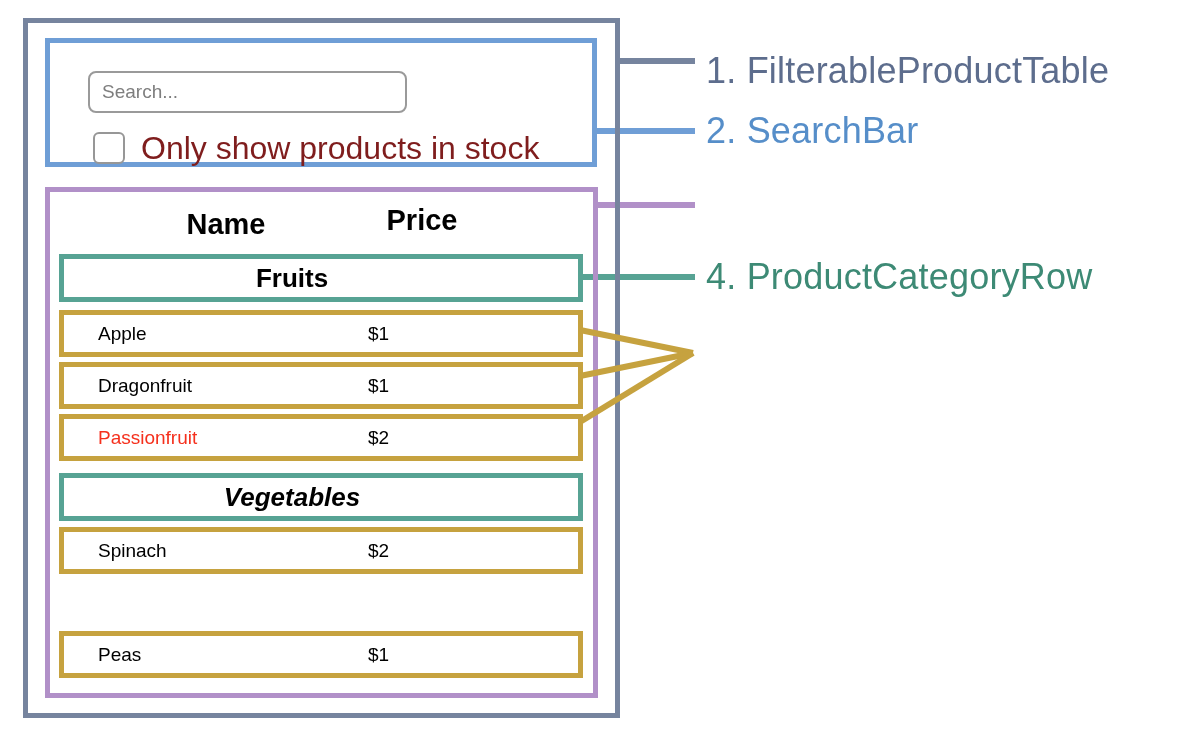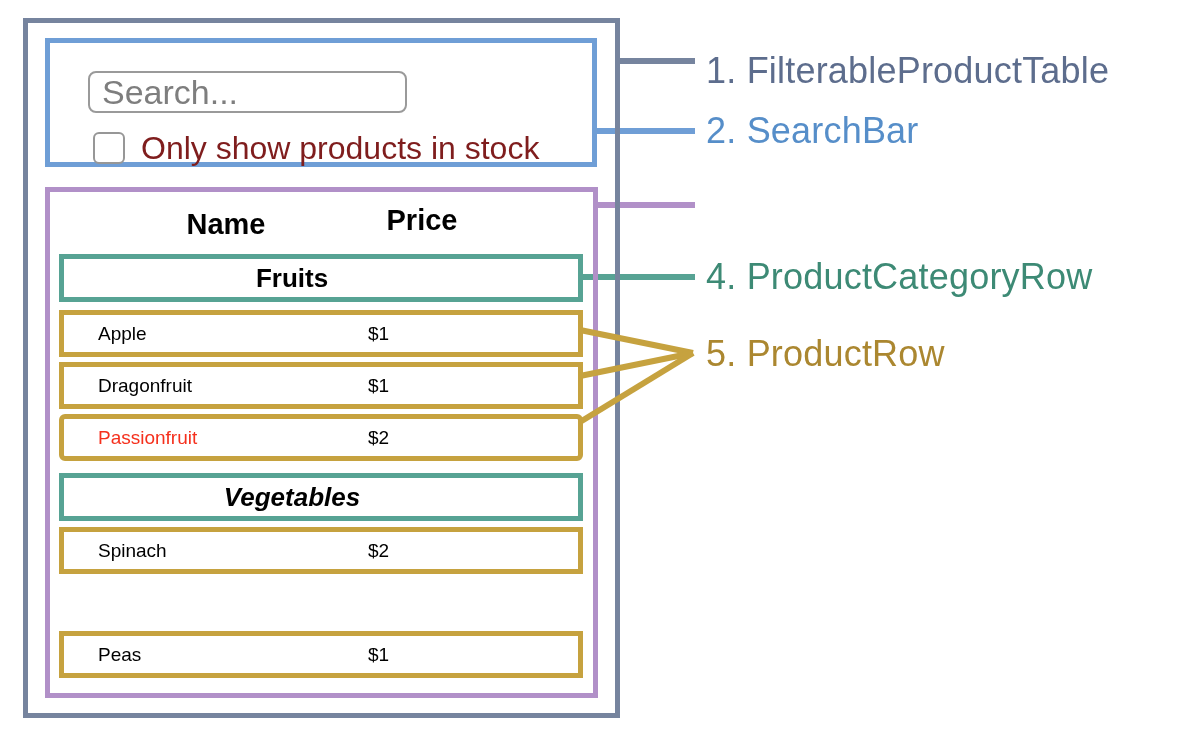--- a/index.html
+++ b/index.html
@@ -30,21 +30,21 @@
   .l-row{stroke:var(--row-border);stroke-width:6;}
   
   .box{position:absolute;box-sizing:border-box;background:transparent;z-index:2;}
   .box-outer{left:23px;top:18px;width:597px;height:700px;border:5px solid var(--outer-border);}
   .box-search{left:45px;top:38px;width:552px;height:129px;border:5px solid var(--searchbar-border);}
   .box-table{left:45px;top:187px;width:553px;height:511px;border:5px solid var(--table-border);}
   
   .search-input{
     position:absolute;left:88px;top:71px;width:319px;height:42px;z-index:2;
     box-sizing:border-box;border:2px solid #9a9a9a;border-radius:8px;background:#fff;
-    font-family:"Liberation Sans","DejaVu Sans",sans-serif;font-size:34px;color:#555;
+    font-family:"Liberation Sans","DejaVu Sans",sans-serif;font-size:19px;color:#555;
     padding:0 12px;outline:none;
   }
   .search-input::placeholder{color:#7e7e7e;opacity:1;}
   .stock-checkbox{
     position:absolute;left:93px;top:132px;width:32px;height:32px;z-index:2;
     -webkit-appearance:none;appearance:none;margin:0;background:#fff;
     border:2px solid #979797;border-radius:6px;cursor:pointer;
   }
   .stock-label{
     position:absolute;left:141px;top:148px;transform:translateY(-50%);z-index:2;
@@ -58,21 +58,21 @@
   .trow.cat{border:5px solid var(--category-border);height:48px;}
   .trow.prod{border:5px solid var(--row-border);height:47px;}
   .cat-label{
     position:absolute;left:0;right:58px;top:50%;transform:translateY(-50%);
     text-align:center;font-size:26px;font-weight:bold;color:#000;white-space:nowrap;
   }
   .cell{position:absolute;top:50%;transform:translateY(-50%);font-size:19px;color:#000;white-space:nowrap;}
   .cell.name{left:34px;}
   .cell.price{left:304px;}
   .cell.oos{color:var(--out-of-stock-text);}
-  .r-fruits{top:254px;} .r-apple{top:310px;} .r-dragonfruit{top:362px;padding-left:20px;} .r-passionfruit{top:414px;border-radius:6px;}
+  .r-fruits{top:254px;} .r-apple{top:310px;} .r-dragonfruit{top:362px;padding-left:20px;} .r-passionfruit{top:414px;}
   .r-vegetables{top:473px;font-style:italic;} .r-spinach{top:527px;} .r-pumpkin{top:579px;} .r-peas{top:631px;}
   
   .ann{position:absolute;left:706px;transform:translateY(-50%);z-index:4;
        font-size:36px;font-weight:500;letter-spacing:0.2px;white-space:nowrap;}
   .ann-1{top:71px;color:var(--label-1);}
   .ann-2{top:131px;color:var(--label-2);}
   .ann-3{top:205px;color:var(--label-3);}
   .ann-4{top:277px;color:var(--label-4);}
   .ann-5{top:354px;color:var(--label-5);}
 </style>
@@ -129,15 +129,14 @@
 
   <svg class="lines-over" width="1200" height="744">
     <line class="l-row" x1="580" y1="330" x2="693" y2="353"></line>
     <line class="l-row" x1="580" y1="376" x2="693" y2="353"></line>
     <line class="l-row" x1="580" y1="422" x2="693" y2="353"></line>
   </svg>
 
   <div class="ann ann-1">1. FilterableProductTable</div>
   <div class="ann ann-2">2. SearchBar</div>
   <div class="ann ann-4">4. ProductCategoryRow</div>
-  <div class="ann ann-5">5. ProductRow</div>
 
 </div>
 
 </body></html>

